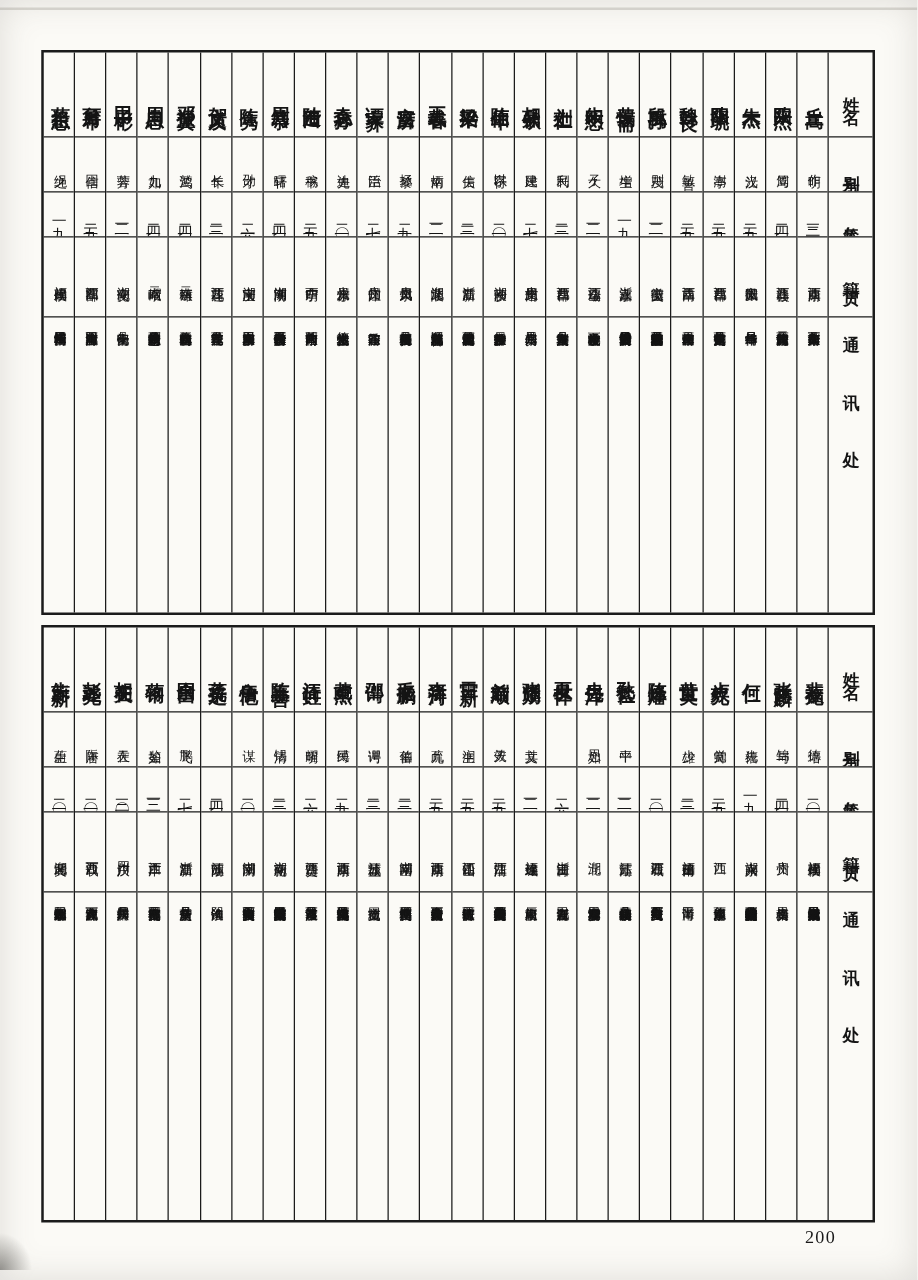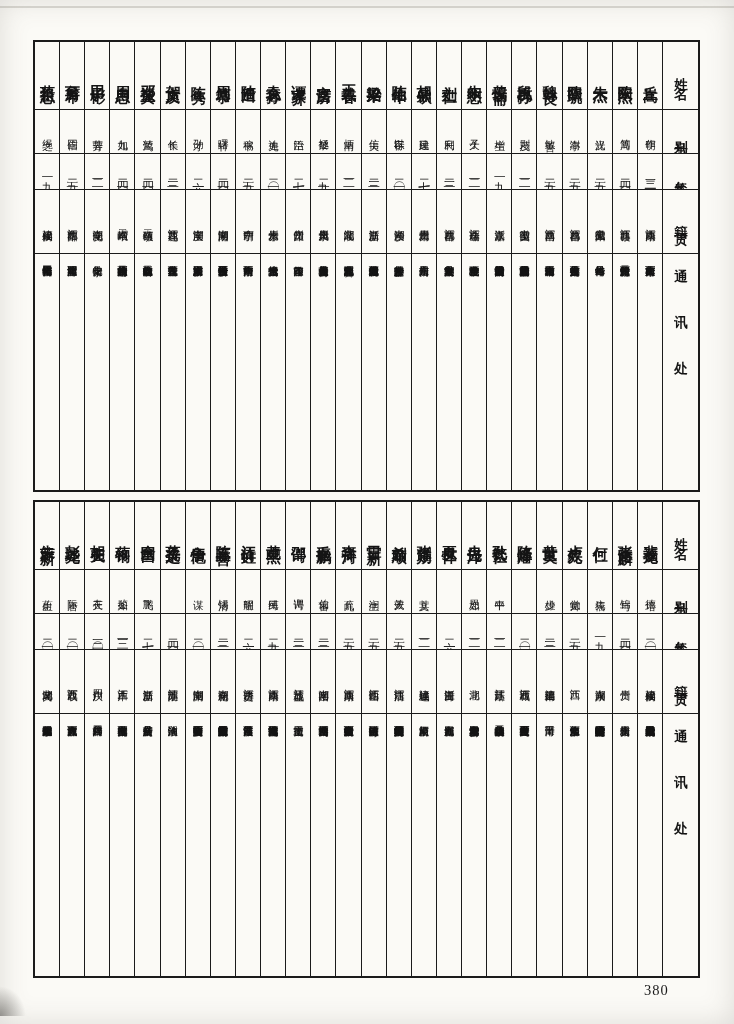--- a/index.html
+++ b/index.html
@@ -958,16 +958,16 @@
         </div>
         <div class="cell r-native">
           <span class="vtext t-native">湖北黄冈</span>
         </div>
         <div class="cell r-address">
           <span class="vtext t-address">湖北阳逻镇余家集邮局转</span>
         </div>
       </div>
     </div>
 
-  <div class="page-number">380</div>
+  <div class="page-number">200</div>
 
   <div class="scan-smudge-bl"></div>
 </div>
 
 </body></html>

